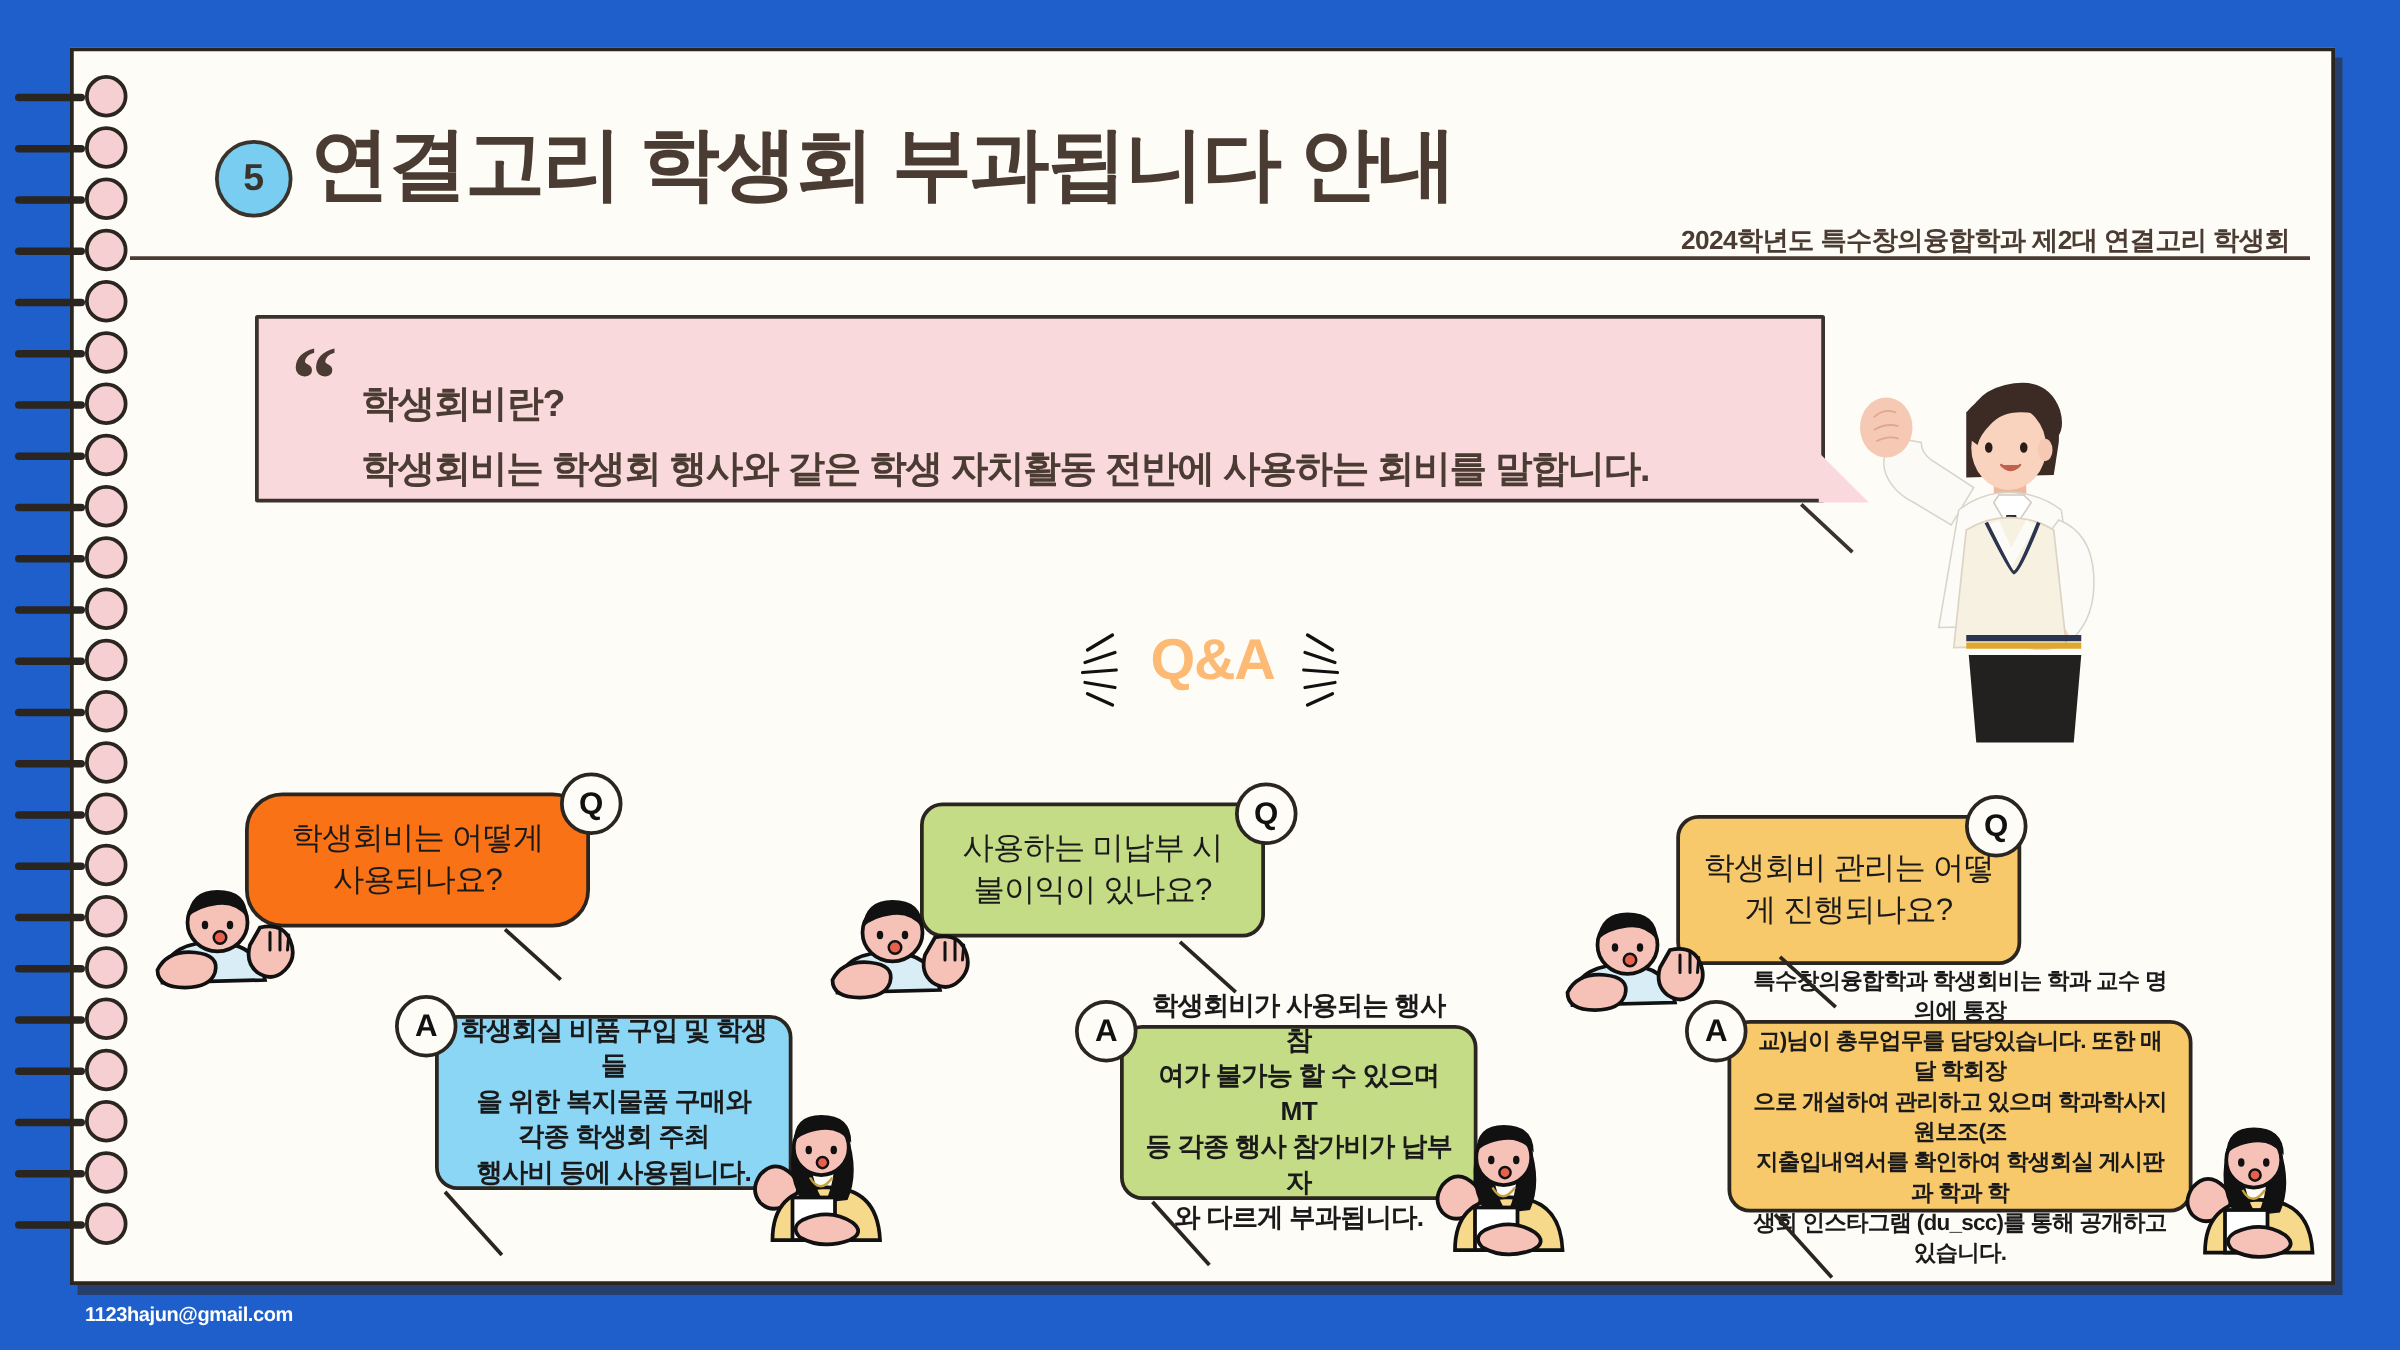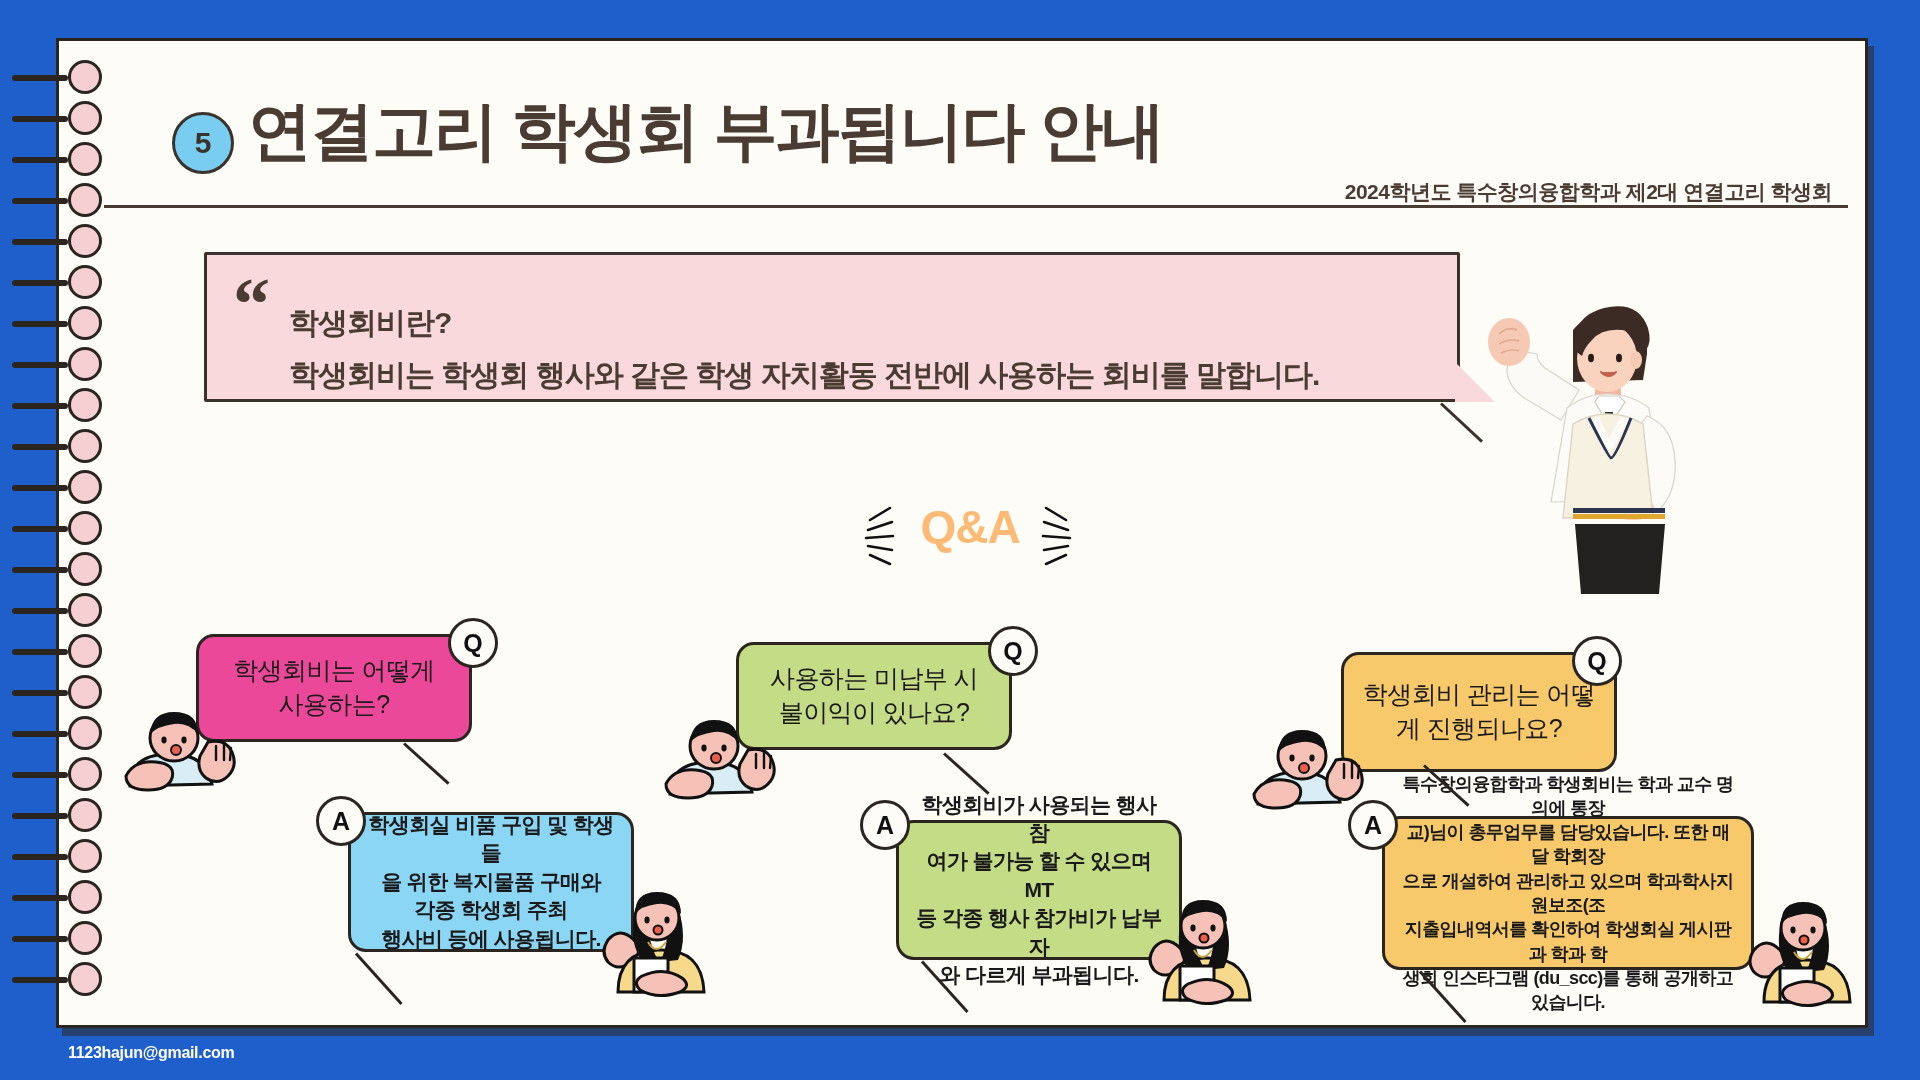--- a/index.html
+++ b/index.html
@@ -318,24 +318,24 @@
     <g stroke="#111" stroke-width="2.6" stroke-linecap="round">
       <line x1="6" y1="8" x2="26" y2="20"></line>
       <line x1="4" y1="22" x2="28" y2="30"></line>
       <line x1="3" y1="36" x2="30" y2="38"></line>
       <line x1="4" y1="50" x2="28" y2="46"></line>
       <line x1="6" y1="64" x2="26" y2="55"></line>
     </g>
   </svg>
 
   <div class="tailstroke" style="left:404px; top:742px; width:60px; transform:rotate(42deg); transform-origin:left center;"></div>
-  <div class="qbub" style="left:196px; top:634px; width:276px; height:108px; background:#ec4899;">
+  <div class="qbub" style="left:196px; top:634px; width:276px; height:108px; background:#f97316;border-radius:30px;">
     <div>
       <div>학생회비는 어떻게</div>
-      <div>사용하는?</div>
+      <div>사용되나요?</div>
     </div>
   </div>
   <div class="marker" style="left:448px; top:618px;">Q</div>
 
   <svg class="ill" style="left:112px; top:700px;" width="130" height="100" viewBox="0 0 130 100">
     <path d="M18 86 q0 -30 36 -32 q40 -2 46 30 z" fill="#D9EDF6" stroke="#111" stroke-width="3"></path>
     <ellipse cx="62" cy="38" rx="24" ry="23" fill="#F6C2B8" stroke="#111" stroke-width="3"></ellipse>
     <path d="M38 34 q2 -22 24 -22 q24 0 24 22 q-10 -12 -24 -10 q-16 2 -24 10 z" fill="#111"></path>
     <ellipse cx="52" cy="40" rx="2.6" ry="3.4" fill="#111"></ellipse>
     <ellipse cx="72" cy="40" rx="2.6" ry="3.4" fill="#111"></ellipse>

